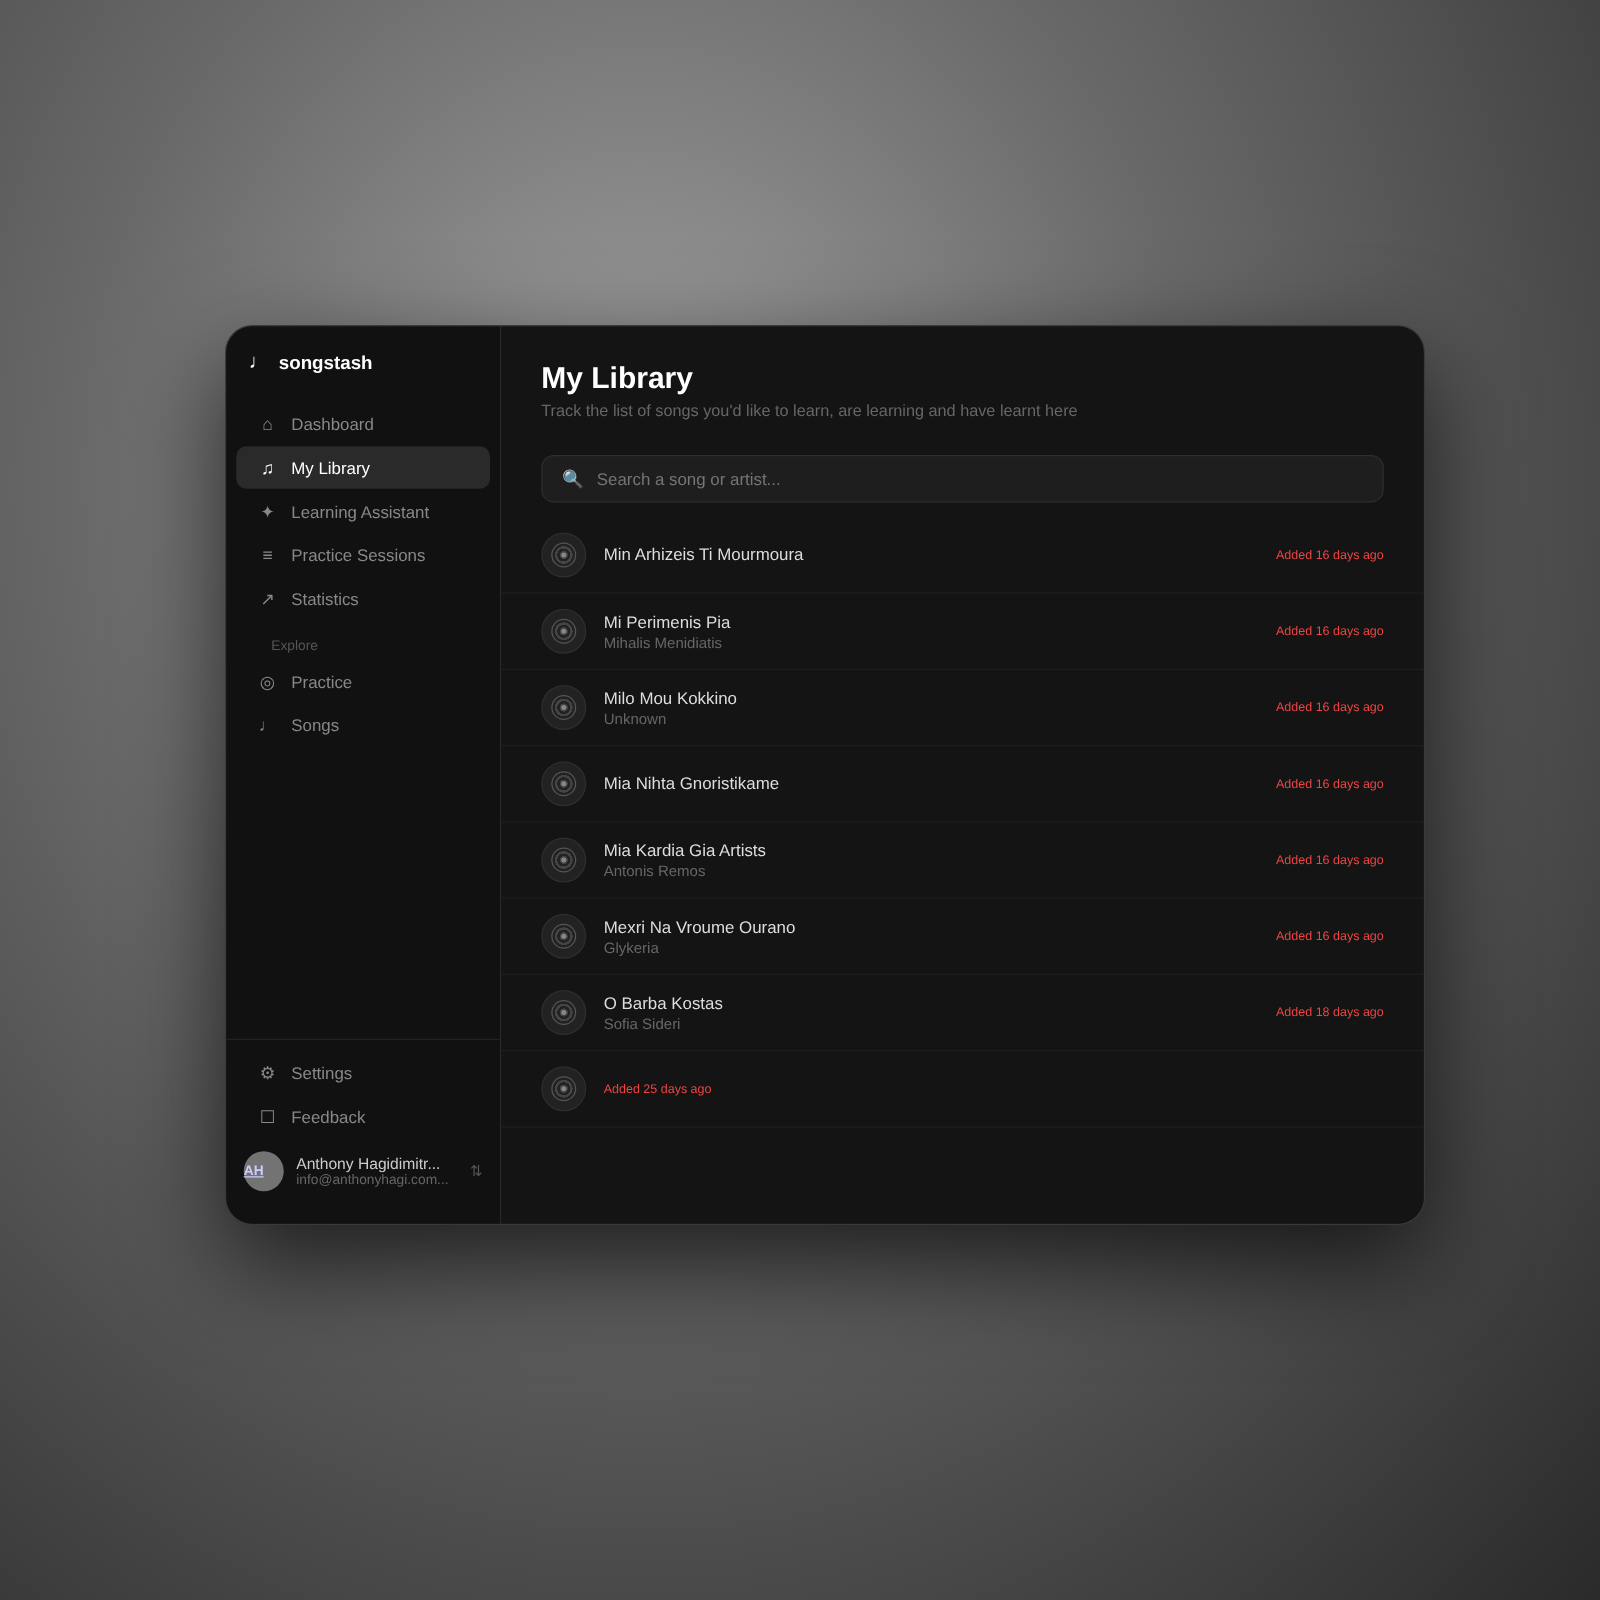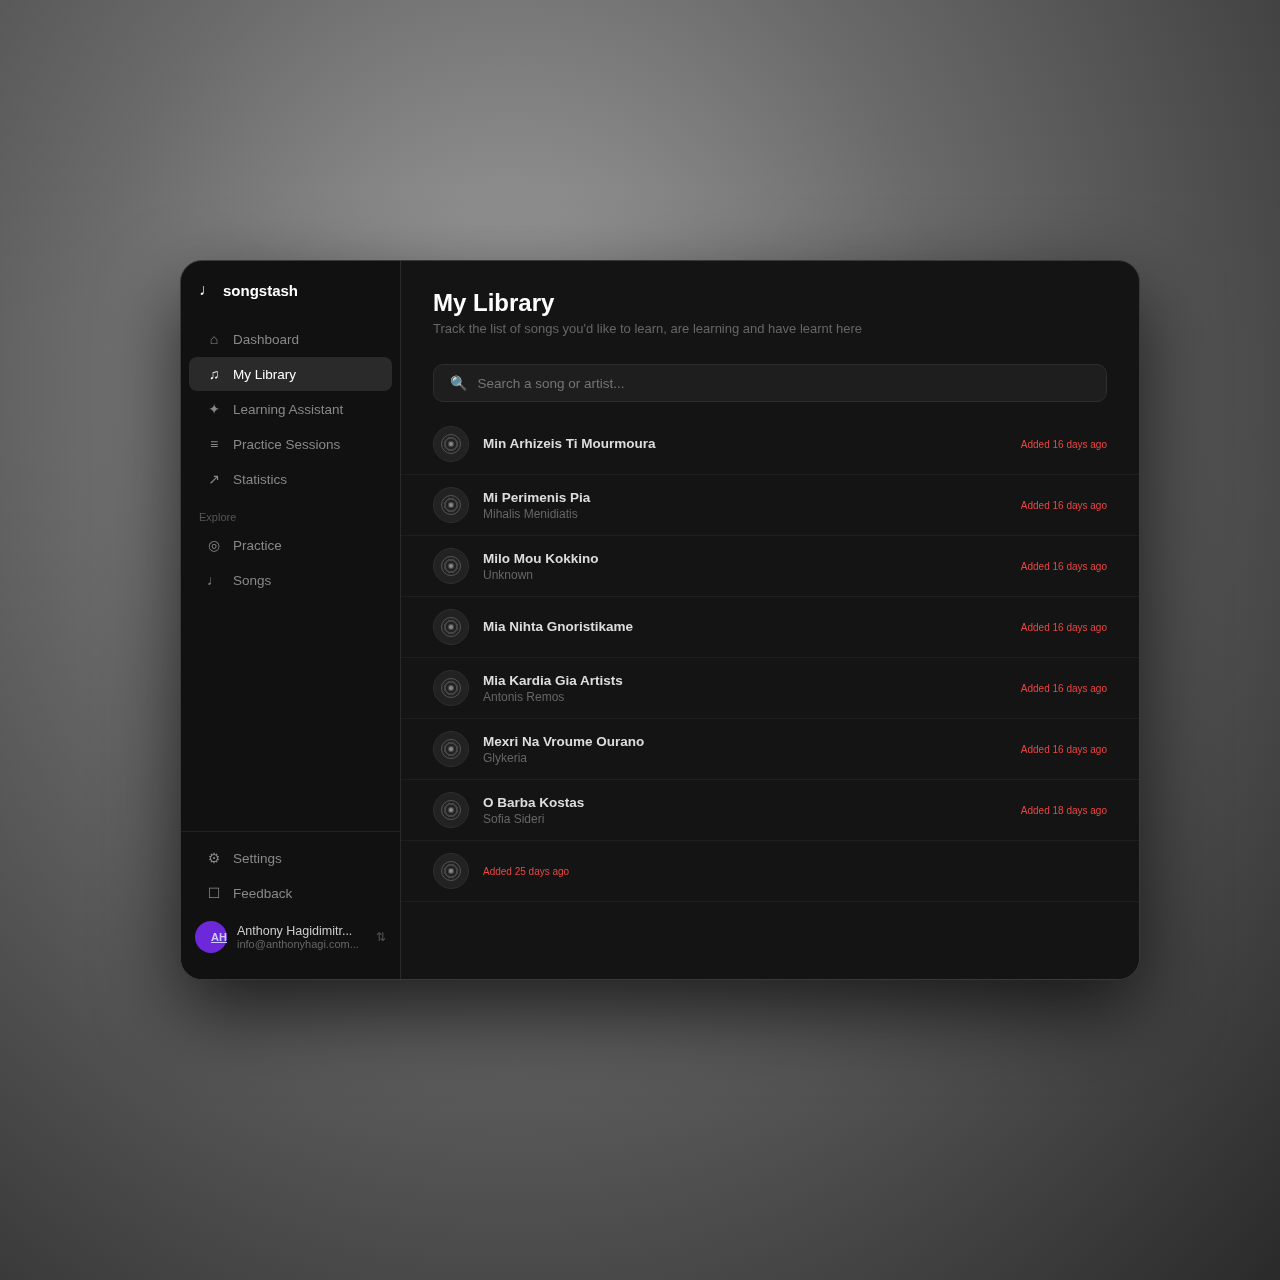--- a/index.html
+++ b/index.html
@@ -79,21 +79,21 @@
     .sidebar-item-icon {
       font-size: 14px;
       width: 18px;
       text-align: center;
       flex-shrink: 0;
     }
 
     .sidebar-section-label {
       font-size: 11px;
       color: #555555;
-      padding: 14px 18px 4px;
+      padding: 14px 36px 4px;
       font-weight: 500;
       text-transform: none;
       letter-spacing: 0;
     }
 
     .sidebar-bottom {
       padding: 8px 0 16px;
       border-top: 1px solid #222222;
     }
 
@@ -101,25 +101,25 @@
       display: flex;
       align-items: center;
       gap: 10px;
       padding: 10px 14px;
       cursor: pointer;
     }
 
     .sidebar-user-avatar {
       width: 32px;
       height: 32px;
-      background: #6d28d9;
+      background: #737373;
       border-radius: 50%;
       display: flex;
       align-items: center;
-      justify-content: flex-end;
+      justify-content: flex-start;
       font-size: 11px;
       color: #ccccff;
       font-weight: 600;
       flex-shrink: 0;
       text-decoration: underline;
     }
 
     .sidebar-user-info {
       flex: 1;
       min-width: 0;
@@ -258,21 +258,21 @@
     }
 
     .song-info {
       flex: 1;
       min-width: 0;
     }
 
     .song-title {
       font-size: 13.5px;
       color: #dddddd;
-      font-weight: 700;
+      font-weight: 400;
       margin-bottom: 2px;
     }
 
     .song-artist {
       font-size: 12px;
       color: #666666;
     }
 
     .song-added {
       font-size: 10px;

